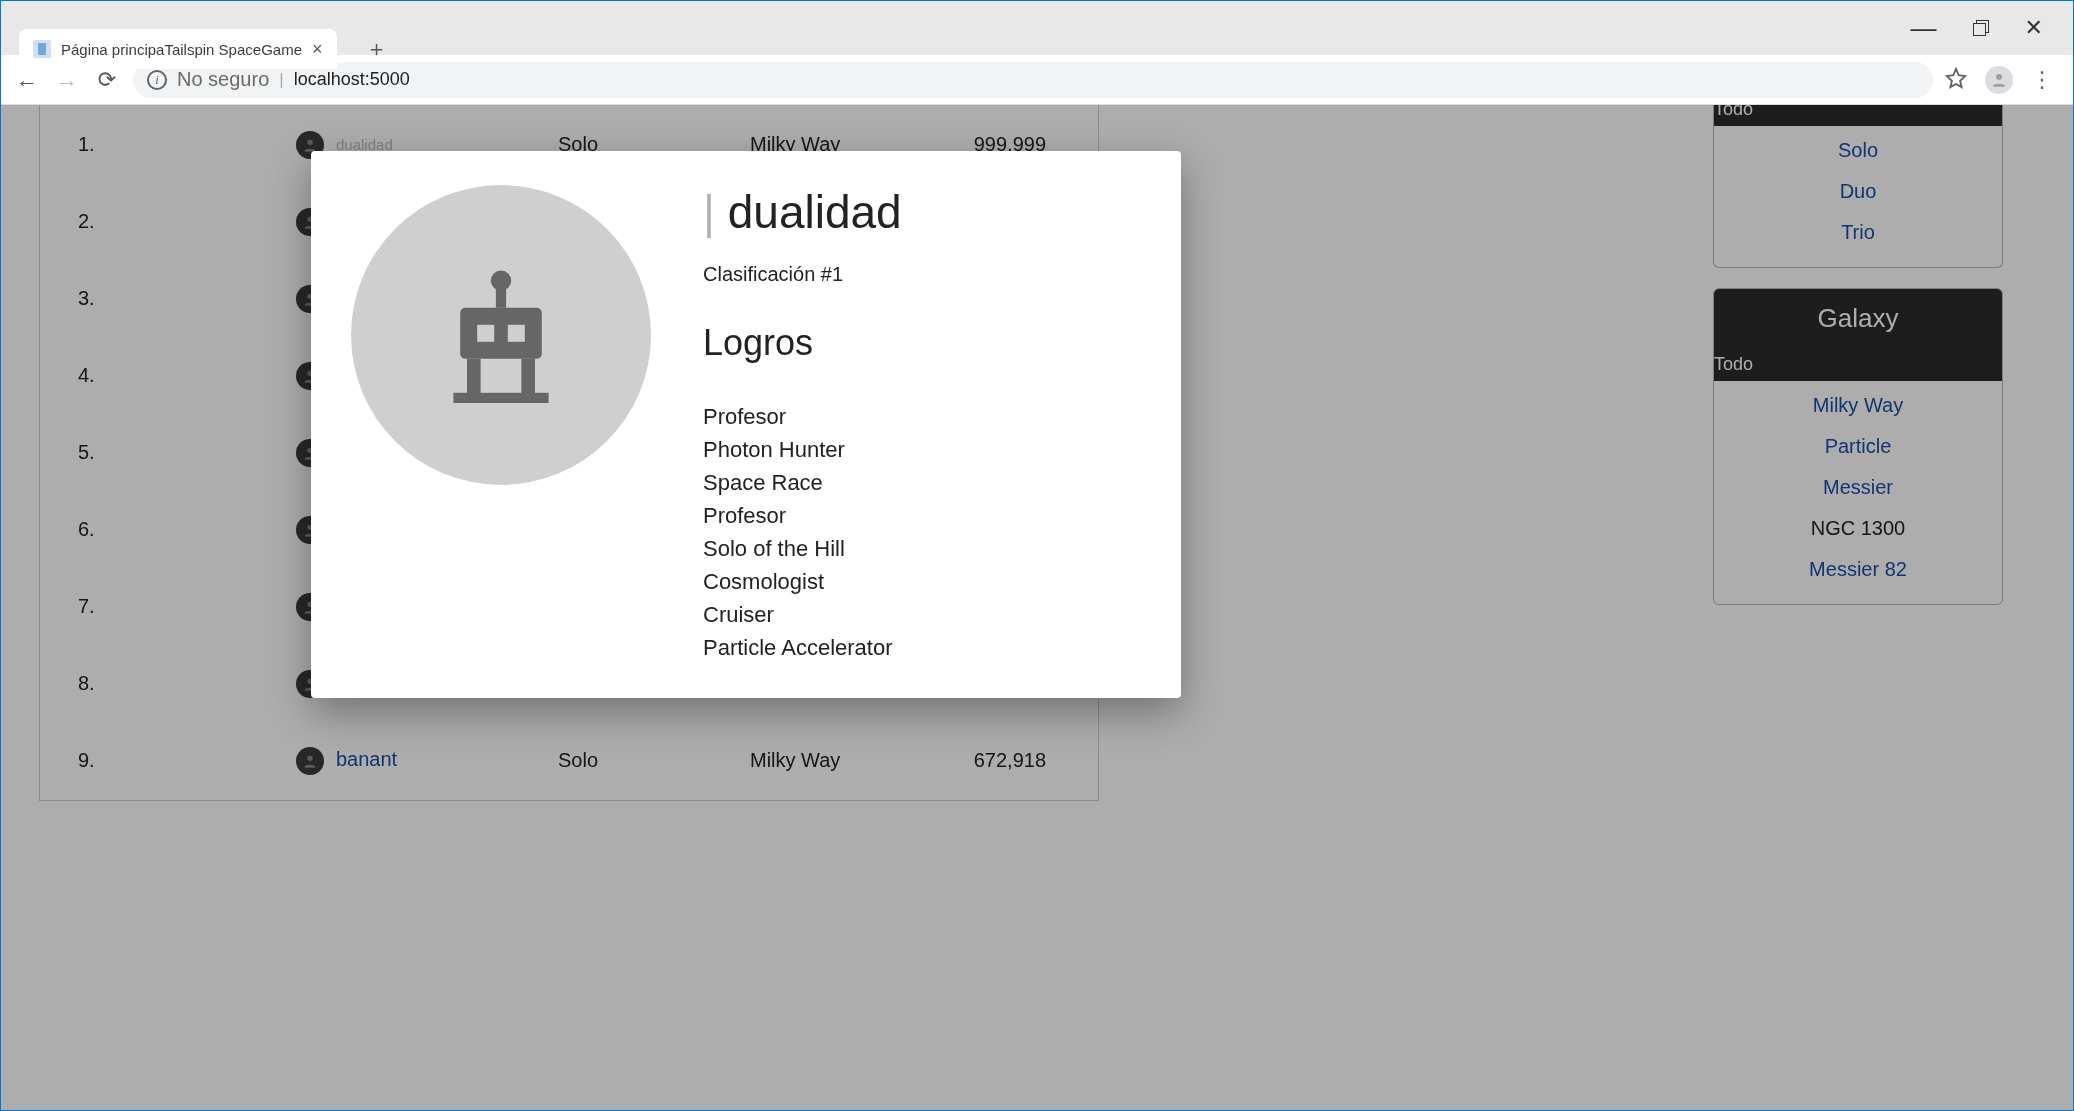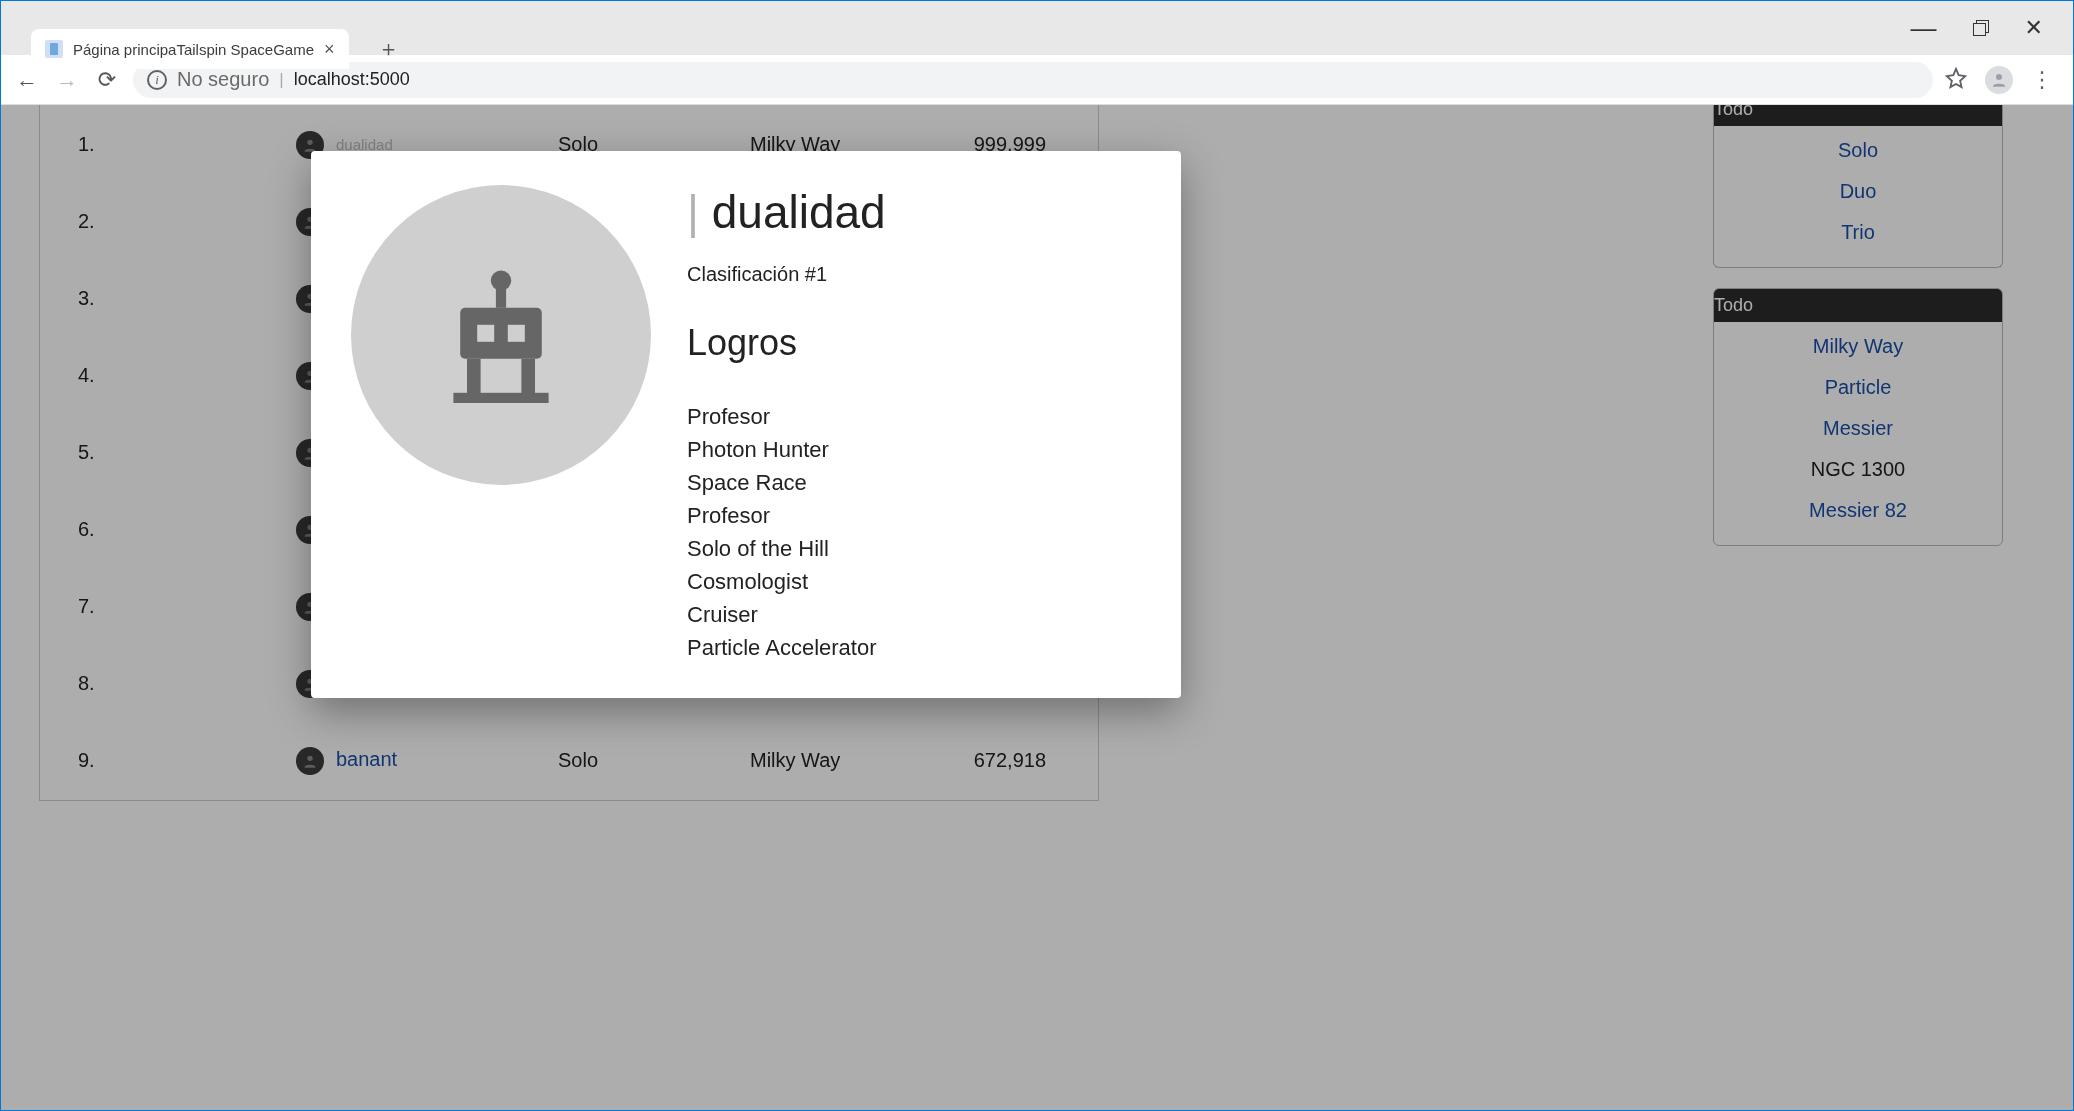--- a/index.html
+++ b/index.html
@@ -1,21 +1,21 @@
 <!DOCTYPE html>
 <html><head>
 <meta charset="utf-8">
 <style>
   * { box-sizing: border-box; margin: 0; padding: 0; }
   html, body { width: 100%; height: 100%; font-family: "Segoe UI", Arial, sans-serif; }
   body { overflow: hidden; }
 
   
   .browser-window { width: 100%; height: 100%; display: flex; flex-direction: column; background: #e8e8e8; border: 1px solid #0078d7; }
-  .tab-strip { display: flex; align-items: flex-end; height: 54px; background: #e8e8e8; padding-left: 30px; }
+  .tab-strip { display: flex; align-items: flex-end; height: 54px; background: #e8e8e8; padding-left: 18px; }
   .tab { background: #fff; border-radius: 8px 8px 0 0; height: 40px; display: flex; align-items: center; padding: 0 14px; min-width: 310px; font-size: 15px; color: #3c3c3c; gap: 10px; position: relative; top: 14px; }
   .tab .favicon { width: 18px; height: 18px; background: #d0dff5; border-radius: 2px; display:flex; align-items:center; justify-content:center;}
   .tab .favicon::after { content:""; width:8px; height:12px; background:#6fa8dc; display:block; border-radius:1px;}
   .tab .tab-title { flex:1; white-space: nowrap; overflow:hidden; }
   .tab .tab-close { font-size: 18px; color:#555; cursor:pointer; }
   .new-tab { width: 40px; height: 40px; display:flex; align-items:center; justify-content:center; font-size:22px; color:#555; cursor:pointer; position:relative; top:14px; margin-left:20px;}
   .win-ctrls { display:flex; gap:36px; padding-right:30px; align-items:center; height:54px;}
   .win-ctrls div { font-size: 20px; color:#333; cursor:pointer; }
   .win-ctrls .win-squares { position:relative; width:16px; height:16px; }
   .win-ctrls .win-squares::before { content:""; position:absolute; left:0; bottom:0; width:11px; height:11px; border:1.5px solid #333; background:#e8e8e8; z-index:2;}
@@ -51,21 +51,21 @@
   .side-panel { position:absolute; right:70px; top:-12px; width:290px; }
   .side-card { border:1.5px solid #b8b8b8; border-radius:6px; overflow:hidden; margin-bottom:20px; background:#fff;}
   .side-card .card-header { background:#2b2b2b; color:#fff; text-align:center; font-size:26px; padding:14px 0;}
   .side-card .card-sub { background:#fff; color:#222; text-align:left; font-size:18px; padding: 8px 0 10px 0;}
   .side-card .filter-item { display:block; text-align:center; color:#1a4fa8; font-size:20px; padding:9px 0; cursor:pointer;}
   .side-card .filter-item.current { color:#222; cursor:default;}
   .side-card .card-body { padding: 4px 0 14px 0; }
 
   
   .overlay { position:absolute; inset:0; background:rgba(0,0,0,0.32);}
-  .modal { position:absolute; left:310px; top:46px; width:870px; background:#fff; border-radius:4px; box-shadow:0 14px 40px rgba(0,0,0,0.35); padding:34px 40px 34px 40px; display:flex; gap:36px;}
+  .modal { position:absolute; left:310px; top:46px; width:870px; background:#fff; border-radius:4px; box-shadow:0 14px 40px rgba(0,0,0,0.35); padding:34px 40px 34px 40px; display:flex; gap:52px;}
   .modal .avatar-lg { width:300px; height:300px; border-radius:50%; background:#cfcfcf; display:flex; align-items:center; justify-content:center; flex-shrink:0;}
   .modal .avatar-lg svg { width:170px; height:170px; fill:#666;}
   .modal .modal-right { flex:1; padding-top:0;}
   .modal .modal-name { font-size:46px; color:#222; white-space:nowrap; overflow:hidden;}
   .modal .modal-rank { font-size:20px; color:#222; margin-top:24px;}
   .modal .modal-section { font-size:36px; color:#222; margin-top:36px;}
   .modal .achieve-list { margin-top:36px; }
   .modal .achieve-list .ach { font-size:22px; color:#222; line-height:1.5; }
 </style>
 </head>
@@ -234,20 +234,21 @@
       <div class="side-panel">
         <div class="side-card" style="border-top:none; border-top-left-radius:0; border-top-right-radius:0;">
           <div class="card-sub" style="background:#2b2b2b; color:#fff; font-size:18px; padding:6px 0;">Todo</div>
           <div class="card-body" id="mode-items">
               <span class="filter-item">Solo</span>
               <span class="filter-item">Duo</span>
               <span class="filter-item">Trio</span>
             </div>
         </div>
         <div class="side-card">
+          <div class="card-header">Galaxy</div>
           <div class="card-sub" style="background:#2b2b2b; color:#fff; font-size:18px; padding:6px 0;">Todo</div>
           <div class="card-body" id="galaxy-items">
               <span class="filter-item">Milky Way</span>
               <span class="filter-item">Particle</span>
               <span class="filter-item">Messier</span>
               <span class="filter-item current">NGC 1300</span>
               <span class="filter-item">Messier 82</span>
             </div>
         </div>
       </div>

